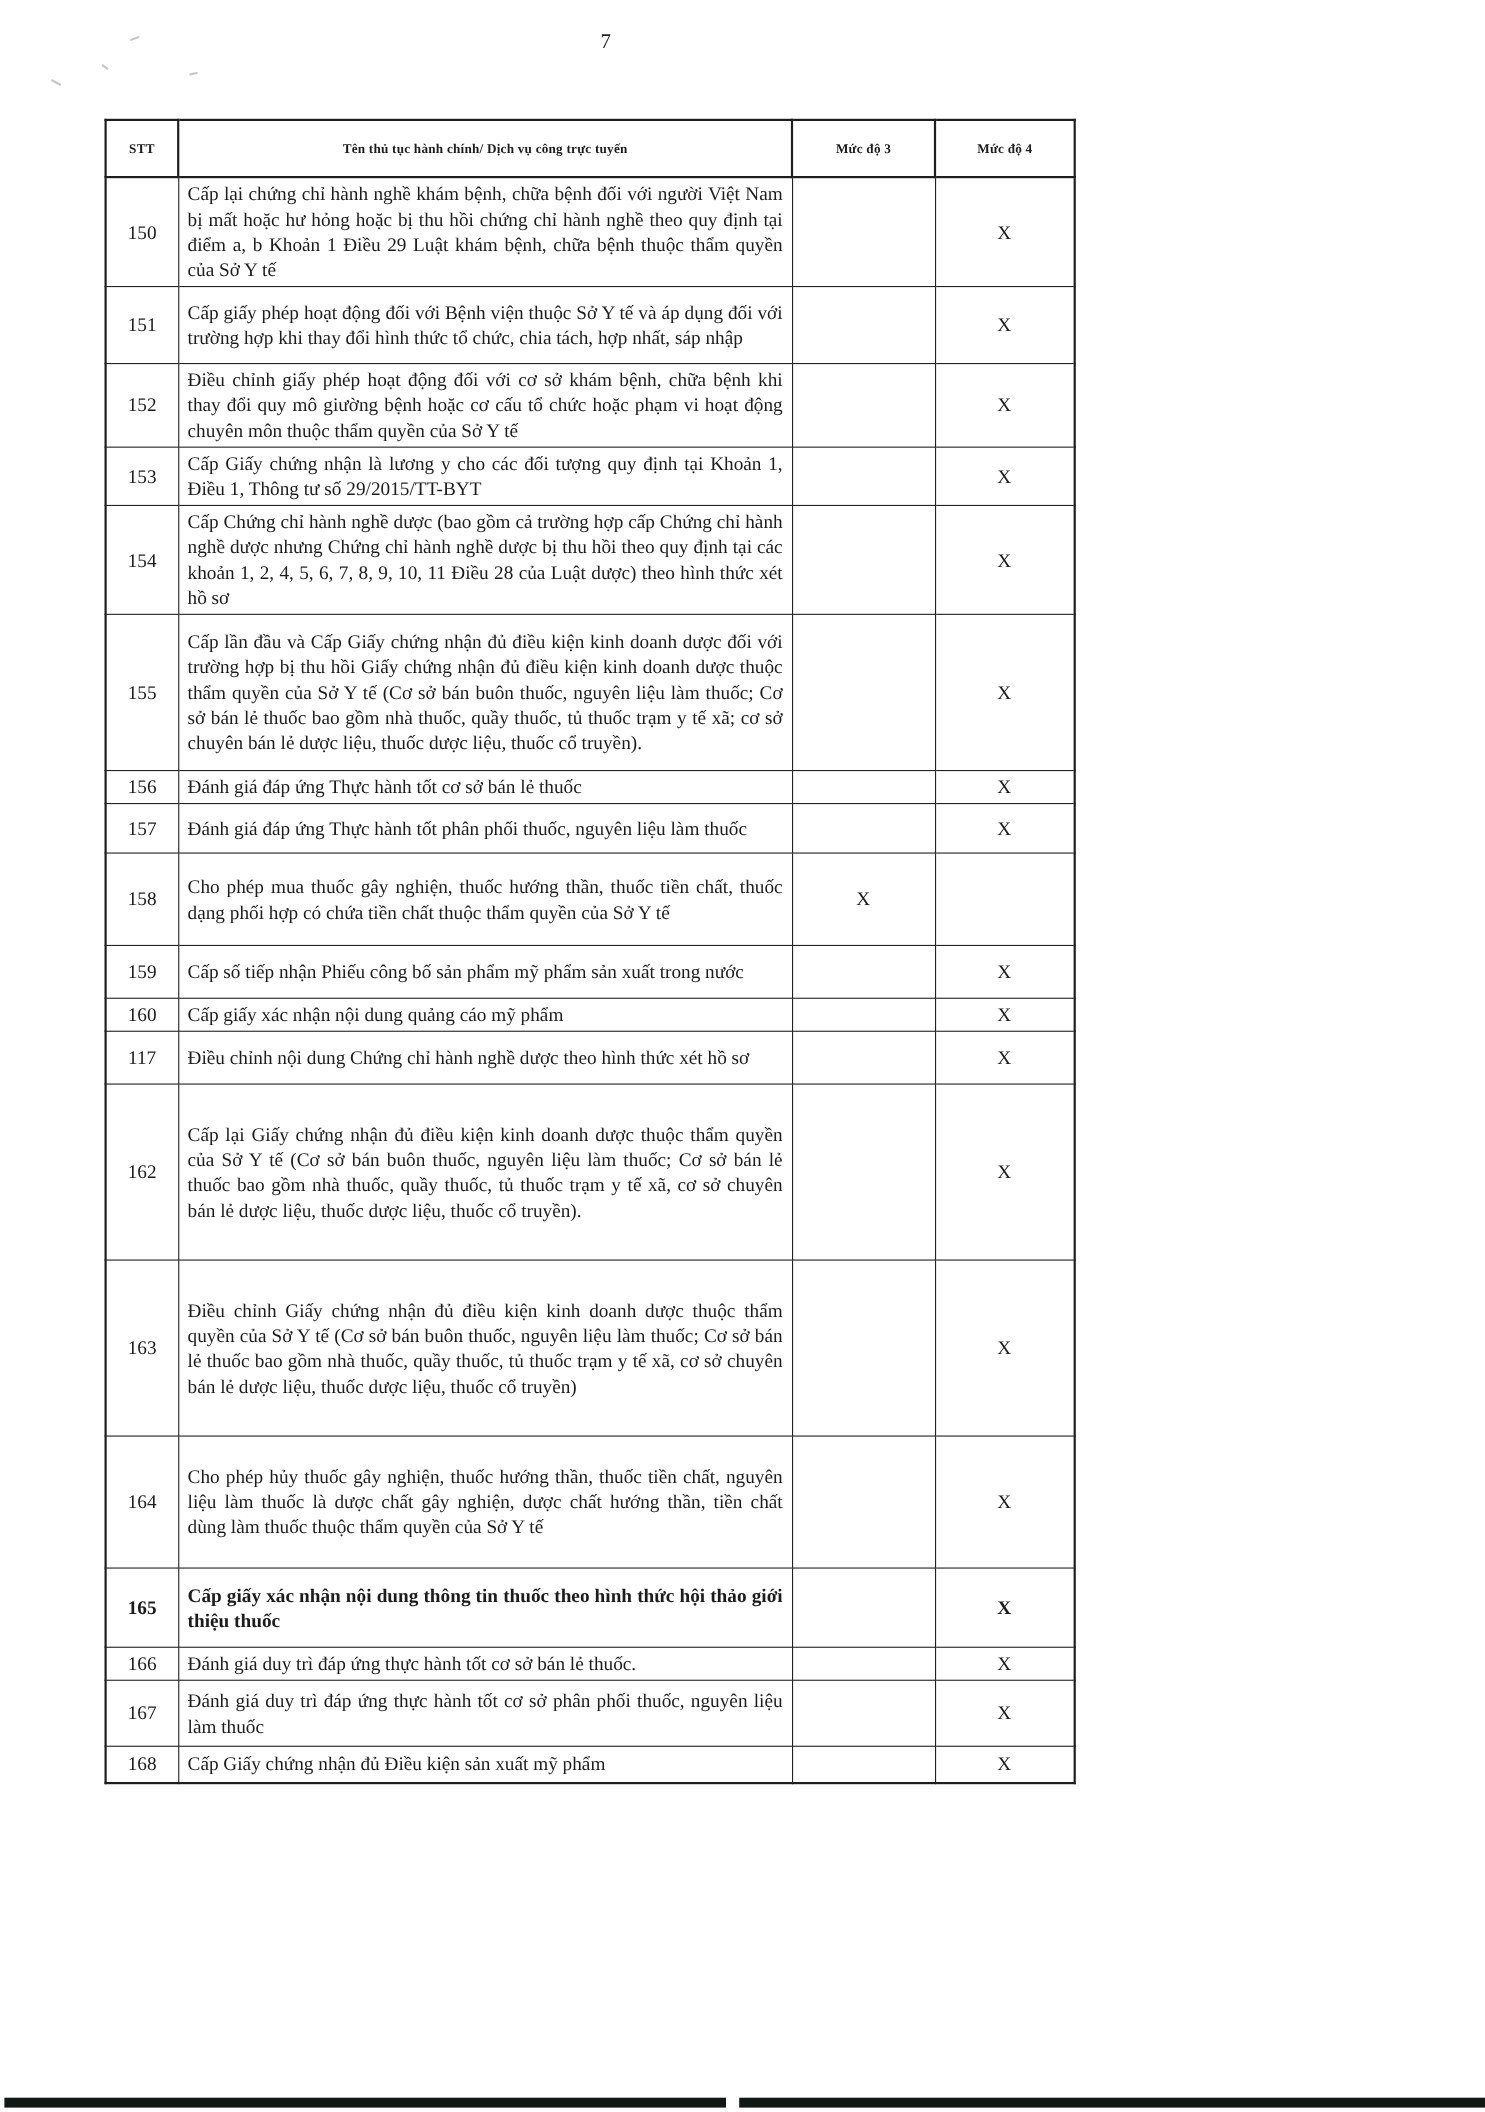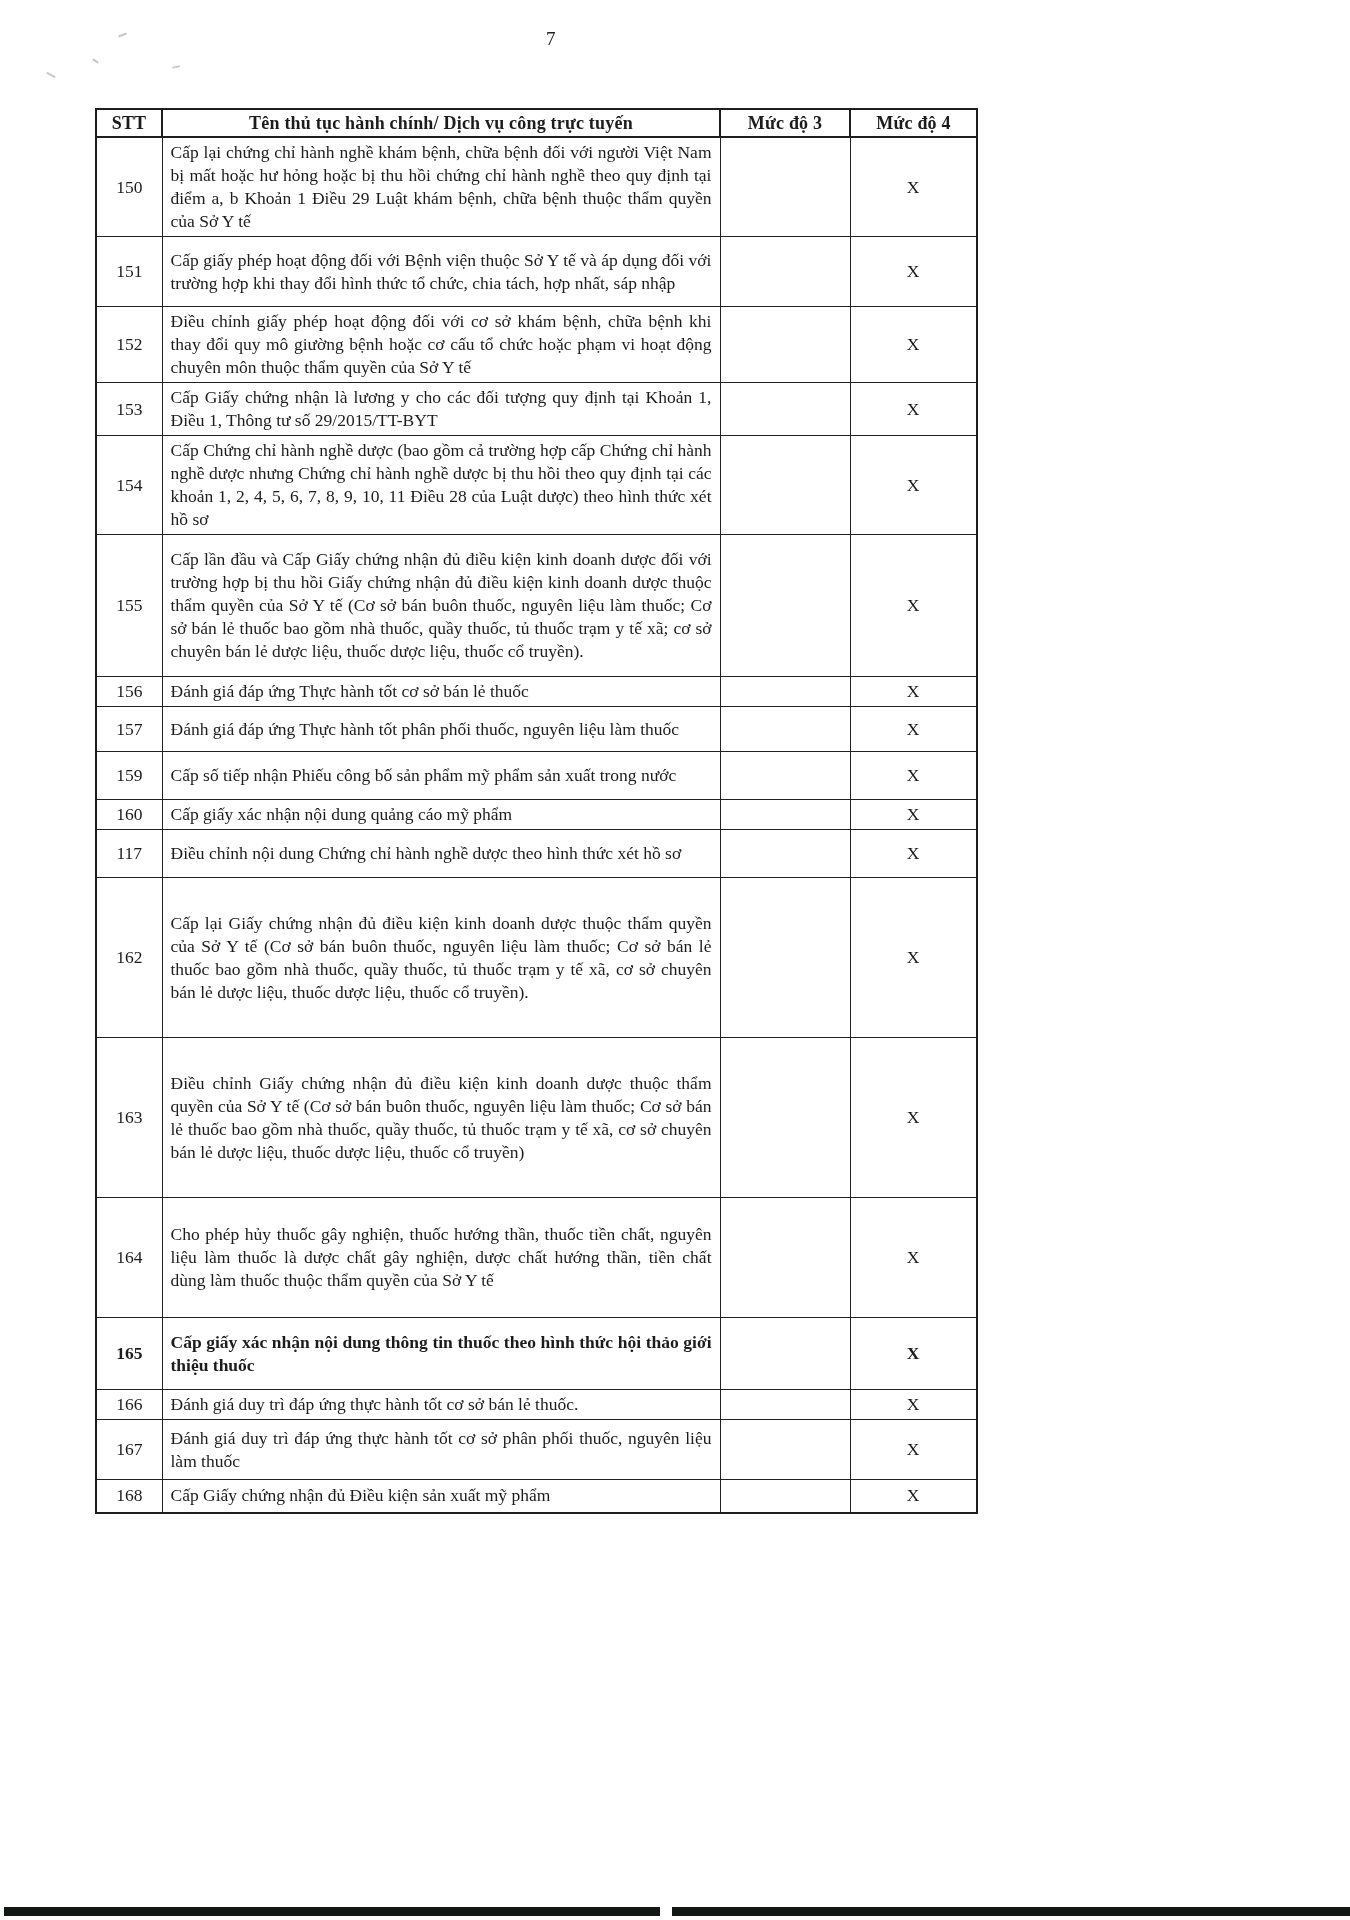--- a/index.html
+++ b/index.html
@@ -30,22 +30,22 @@
     table-layout:fixed;
     border:2.5px solid #1e1e1e;
   }
   table.proc col.c-stt{width:66px;}
   table.proc col.c-name{width:558px;}
   table.proc col.c-l3{width:130px;}
   table.proc col.c-l4{width:127px;}
 
   table.proc th{
     border:2px solid #1e1e1e;
-    font-size:18px;font-weight:bold;
-    padding:0 6px;height:26px;
+    font-size:12px;font-weight:bold;
+    padding:12px 6px;height:26px;
     vertical-align:middle;
     letter-spacing:.2px;
   }
   table.proc td{
     border:1.5px solid #222;
     font-size:17.5px;
     line-height:23px;
     vertical-align:middle;
     padding:3px 8px;
   }
@@ -125,20 +125,26 @@
     <td class="cell-name">Đánh giá đáp ứng Thực hành tốt cơ sở bán lẻ thuốc</td>
     <td class="cell-mark"></td>
     <td class="cell-mark">X</td>
   </tr>
       <tr style="height: 45px;">
     <td class="cell-stt">157</td>
     <td class="cell-name">Đánh giá đáp ứng Thực hành tốt phân phối thuốc, nguyên liệu làm thuốc</td>
     <td class="cell-mark"></td>
     <td class="cell-mark">X</td>
   </tr>
+      <tr style="height: 84px;">
+    <td class="cell-stt">158</td>
+    <td class="cell-name">Cho phép mua thuốc gây nghiện, thuốc hướng thần, thuốc tiền chất, thuốc dạng phối hợp có chứa tiền chất thuộc thẩm quyền của Sở Y tế</td>
+    <td class="cell-mark">X</td>
+    <td class="cell-mark"></td>
+  </tr>
       <tr style="height: 48px;">
     <td class="cell-stt">159</td>
     <td class="cell-name">Cấp số tiếp nhận  Phiếu công bố sản phẩm mỹ phẩm sản xuất trong nước</td>
     <td class="cell-mark"></td>
     <td class="cell-mark">X</td>
   </tr>
       <tr style="height: 30px;">
     <td class="cell-stt">160</td>
     <td class="cell-name">Cấp giấy xác nhận nội dung quảng cáo mỹ phẩm</td>
     <td class="cell-mark"></td>

